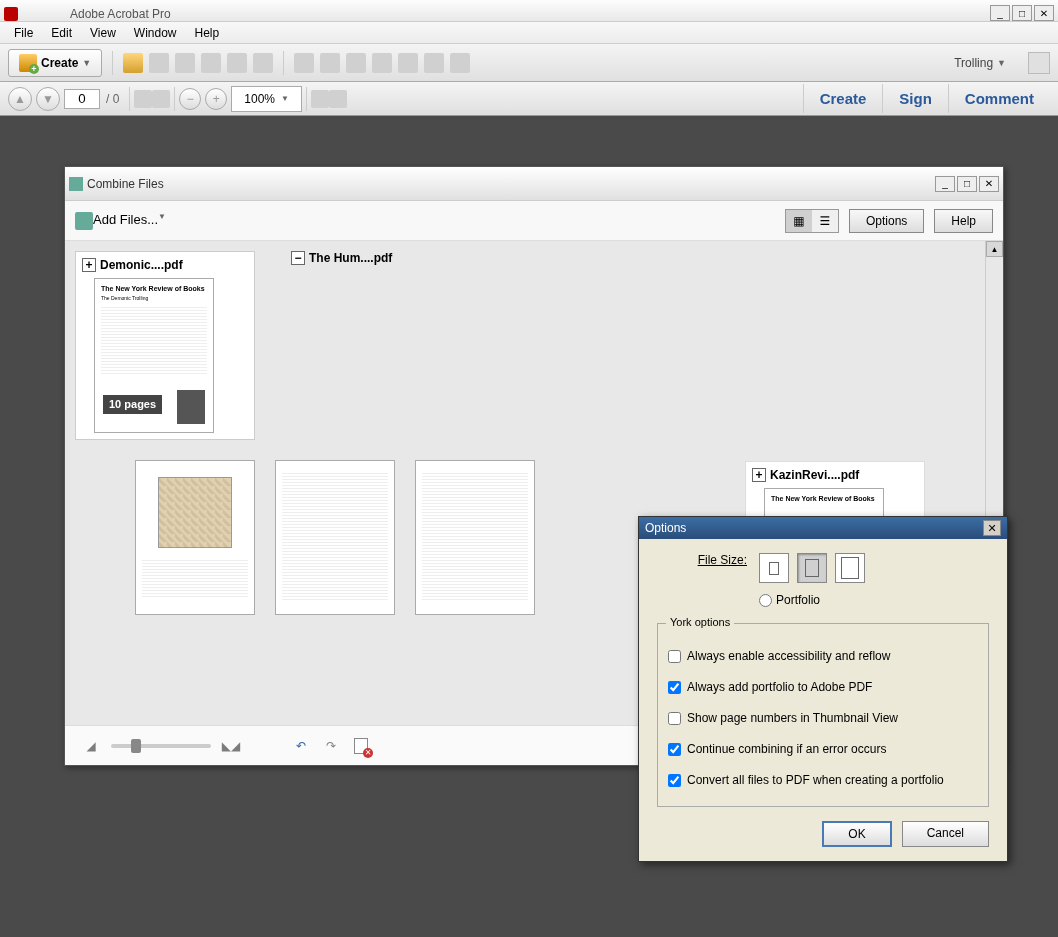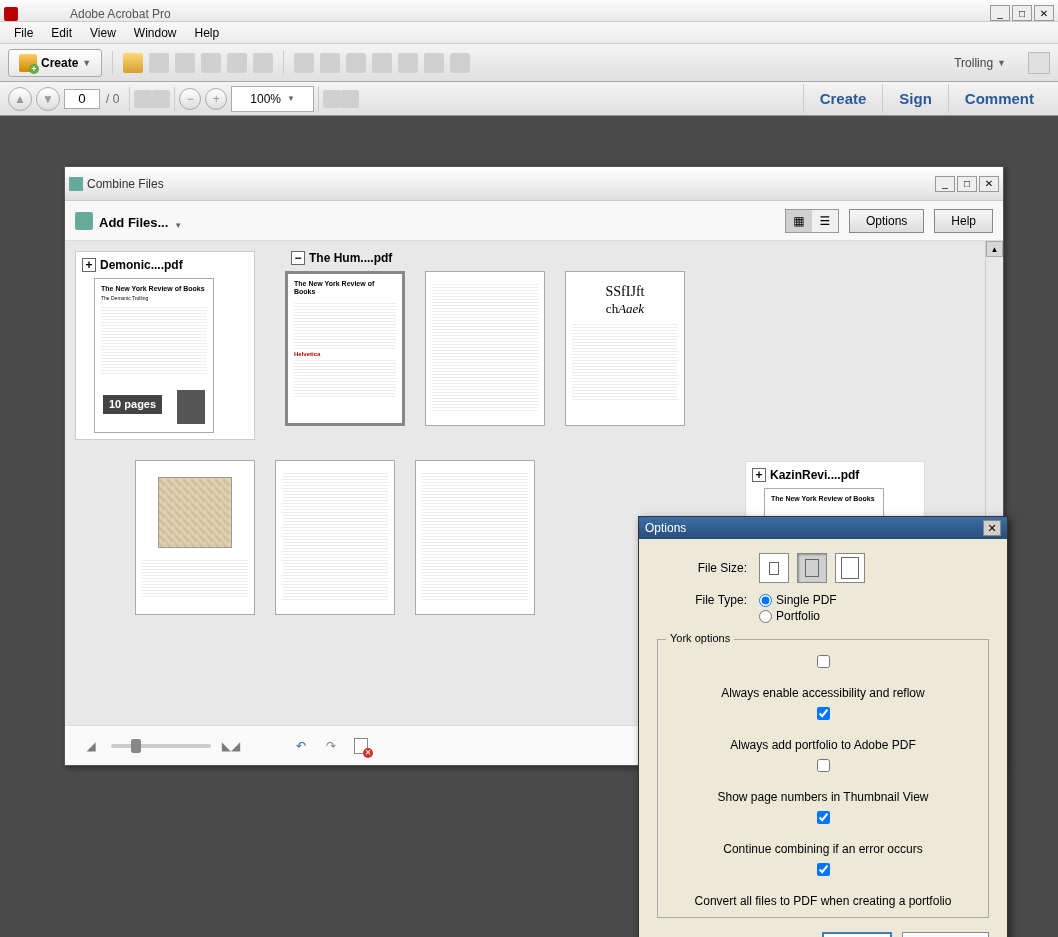--- a/index.html
+++ b/index.html
@@ -54,36 +54,36 @@
 .customize { margin-left:auto; color:#444; padding:4px 8px; cursor:pointer; display:flex; align-items:center; gap:4px; }
 .expand-ic { width:22px; height:22px; background:#e0e0e0; border:1px solid #bbb; cursor:pointer; margin-left:8px; }
 .toolbar2 {
   background: linear-gradient(#f4f4f4, #e0e0e0);
   height: 34px; display:flex; align-items:center; padding: 0 8px;
   border-bottom: 1px solid #999;
 }
 .nav-circle { width:24px; height:24px; border-radius:50%; border:1px solid #aaa; background:linear-gradient(#fff,#ddd); cursor:pointer; margin-right:4px; display:flex; align-items:center; justify-content:center; color:#999; }
 .page-input { width:36px; height:20px; border:1px solid #aaa; text-align:center; background:#fff; }
 .page-total { margin:0 6px; color:#666; }
-.zoom-box { border:1px solid #aaa; background:#fff; padding:2px 18px; height:26px; display:flex; align-items:center; }
+.zoom-box { border:1px solid #aaa; background:#fff; padding:2px 12px; height:26px; display:flex; align-items:center; }
 .right-links { margin-left:auto; display:flex; gap:0; }
 .right-link { color:#2a5a9a; font-weight:bold; font-size:15px; padding:6px 16px; cursor:pointer; border-left:1px solid #ccc; }
 .workspace {
   position:absolute; top:116px; left:0; right:0; bottom:0;
   background:#4a4a4a;
 }
 .combine-window {
   position:absolute; left:64px; top:50px; width:940px; height:600px;
   background:#fff; border:1px solid #555; box-shadow:2px 2px 6px rgba(0,0,0,0.4);
   display:flex; flex-direction:column;
 }
 .cw-title { background:linear-gradient(#fff,#e0e0e0); height:34px; display:flex; align-items:center; padding:12px 4px; border-bottom:1px solid #ccc; }
 .cw-title .title { flex:1; font-size:12px; color:#333; margin-left:4px; }
 .cw-toolbar { height:40px; display:flex; align-items:center; padding:0 10px; border-bottom:1px solid #ddd; background:#f8f8f8; }
-.add-files { display:flex; align-items:flex-end; gap:6px; cursor:pointer; font-size:13px;font-weight:bold; }
+.add-files { display:flex; align-items:flex-start; gap:0; cursor:pointer; font-size:13px; }
 .view-toggle { margin-left:auto; display:flex; border:1px solid #999; }
 .view-toggle div { width:26px; height:22px; display:flex; align-items:center; justify-content:center; cursor:pointer; background:#f0f0f0; }
 .view-toggle div.active { background:#d0d0d0; }
 .cw-btn { border:1px solid #888; background:linear-gradient(#f8f8f8,#ddd); padding:4px 16px; margin-left:10px; cursor:pointer; font-size:12px; }
 .cw-body { flex:1; background:#f0f0f0; display:flex; overflow:hidden; }
 .cw-content { flex:1; padding:10px; overflow:auto; background:#e8e8e8; position:relative; }
 .file-group { display:inline-block; vertical-align:top; }
 .file-group.selected { background:#fff; border:1px solid #ccc; padding:6px; }
 .file-hdr { display:flex; align-items:center; gap:4px; margin-bottom:6px; font-weight:bold; font-size:12px; }
 .exp-icon { width:14px; height:14px; border:1px solid #666; display:flex; align-items:center; justify-content:center; background:#fff; cursor:pointer; font-size:12px; line-height:1; }
@@ -102,29 +102,29 @@
 .ft-icon { width:20px; height:20px; cursor:pointer; opacity:0.5; display:flex; align-items:center; justify-content:center; }
 .options-dialog {
   position:absolute; left:638px; top:400px; width:370px;
   background:#ece9d8; border:1px solid #333; box-shadow:3px 3px 8px rgba(0,0,0,0.5);
   font-size:12px;
 }
 .od-title { background:linear-gradient(#3b6ea5,#2a4d7a); color:#fff; height:22px; display:flex; align-items:center; padding:0 6px; }
 .od-title span { flex:1; }
 .od-close { width:18px; height:16px; background:#d4d0c8; color:#000; border:1px solid #888; display:flex; align-items:center; justify-content:center; cursor:pointer; font-size:11px; }
 .od-body { padding:14px 18px; }
-.od-row { display:flex; align-items:center; margin-bottom:10px; }
+.od-row { display:flex; margin-bottom:10px;text-decoration:underline; }
 .od-label { width:90px; text-align:right; margin-right:12px; }
 .size-btn { width:30px; height:30px; border:1px solid #888; background:#fff; margin-right:8px; cursor:pointer; display:flex; align-items:center; justify-content:center; }
 .size-btn.sel { background:#d0d0d0; box-shadow:inset 1px 1px 2px rgba(0,0,0,0.3); }
 .size-btn div { border:1px solid #666; }
 .radio-row { margin-left:102px; margin-bottom:16px; display:flex; align-items:center; gap:4px; }
 .fieldset { border:1px solid #aaa; padding:8px 10px 2px; margin-top:6px; position:relative; }
 .fieldset-legend { position:absolute; top:-8px; left:8px; background:#ece9d8; padding:0 4px; font-size:11px; }
-.check-row { display:flex; align-items:center; gap:18px; margin:7px 0; font-size:12px;flex-direction:column; }
+.check-row { display:flex; align-items:center; gap:6px; margin:17px 0; font-size:12px; }
 .od-buttons { display:flex; justify-content:flex-end; gap:10px; margin-top:14px; }
 .od-btn { border:1px solid #888; background:linear-gradient(#fff,#ddd); padding:4px 24px; cursor:pointer; }
 .od-btn.default { border:2px solid #4a7ab5; }
 input[type=checkbox], input[type=radio] { margin:0; }
 .row2 { display:flex; gap:20px; margin-top:20px; margin-left:60px; }
 .row2b { position:absolute; left:680px; top:220px; }
 .thumb-img { width:70%; height:50%; margin:10px auto; background:linear-gradient(45deg,#e0d0b0 25%,#d0c0a0 25%,#d0c0a0 50%,#e0d0b0 50%); background-size:8px 8px; border:1px solid #999; }
 .red-accent { color:#b00; font-weight:bold; font-size:6px; }
 .create-icon { width:18px; height:18px; background:linear-gradient(#ffcc66,#cc8800); border-radius:2px; position:relative; }
 .create-icon::after { content:"+"; position:absolute; right:-2px; bottom:-2px; background:#6a4; color:#fff; width:10px; height:10px; border-radius:50%; font-size:9px; text-align:center; line-height:10px; }
@@ -247,36 +247,20 @@
                 <div class="page-badge">10 pages</div>
               </div>
             </div>
           </div>
 
           <div class="file-group" style="flex:1">
             <div class="file-hdr" style="margin-left:6px">
               <div class="exp-icon">−</div>
               <span>The Hum....pdf</span>
             </div>
-            <div class="thumbs-row">
-              <div class="thumb sel">
-                <div class="thumb-title">The New York Review of Books</div>
-                <div style="height:50px;background:repeating-linear-gradient(#fff,#fff 2px,#eee 2px,#eee 3px);margin-top:4px"></div>
-                <div class="red-accent">Helvetica</div>
-                <div style="height:40px;background:repeating-linear-gradient(#fff,#fff 2px,#eee 2px,#eee 3px)"></div>
-              </div>
-              <div class="thumb">
-                <div style="height:130px;background:repeating-linear-gradient(#fff,#fff 2px,#eee 2px,#eee 3px);margin-top:4px"></div>
-              </div>
-              <div class="thumb">
-                <div style="text-align:center;font-size:14px;font-family:serif;margin-top:6px">SSfIJft</div>
-                <div style="text-align:center;font-size:13px;font-family:serif">ch<i>Aaek</i></div>
-                <div style="height:80px;background:repeating-linear-gradient(#fff,#fff 2px,#eee 2px,#eee 3px);margin-top:6px"></div>
-              </div>
-            </div>
           </div>
         </div>
 
         <div class="row2">
           <div class="thumb">
             <div class="thumb-img"></div>
             <div style="height:40px;background:repeating-linear-gradient(#fff,#fff 2px,#eee 2px,#eee 3px)"></div>
           </div>
           <div class="thumb">
             <div style="height:130px;background:repeating-linear-gradient(#fff,#fff 2px,#eee 2px,#eee 3px);margin-top:4px"></div>
@@ -332,25 +316,20 @@
         <div class="size-btn">
             <div style="width:10px;height:13px"></div>
           </div>
         <div class="size-btn sel">
             <div style="width:14px;height:18px"></div>
           </div>
         <div class="size-btn">
             <div style="width:18px;height:22px"></div>
           </div>
       </div>
-      <div class="od-row" style="margin-bottom:2px">
-        <div class="od-label">File Type:</div>
-        <input type="radio" name="ft" checked="" style="">
-        <span style="margin-left:4px">Single PDF</span>
-      </div>
       <div class="radio-row">
         <input type="radio" name="ft" style="">
         <span>Portfolio</span>
       </div>
       <div class="fieldset">
         <div class="fieldset-legend">York options</div>
         <div class="check-row">
             <input type="checkbox" style="">
             <span>Always enable accessibility and reflow</span>
           </div>

